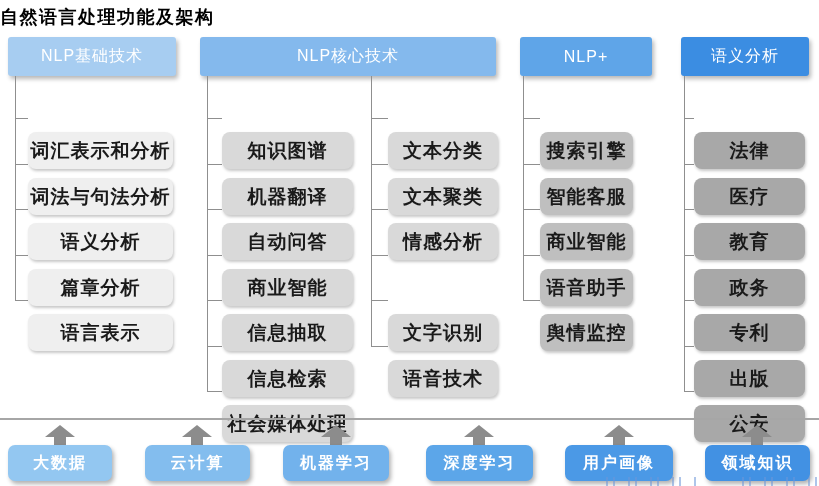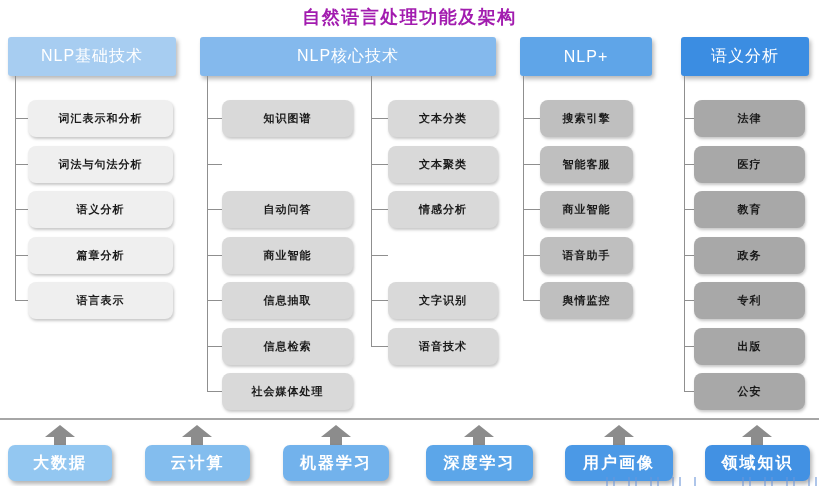--- a/index.html
+++ b/index.html
@@ -1,38 +1,38 @@
 <!DOCTYPE html>
 <html><head>
 <meta charset="utf-8">
 <style>
   html,body{margin:0;padding:0;background:#ffffff;}
   .canvas{
     position:relative;width:819px;height:486px;background:#ffffff;
     font-family:"Liberation Sans","DejaVu Sans",sans-serif;overflow:hidden;
   }
   .title{
-    position:absolute;top:5px;left:0;right:0;text-align:center;
-    font-size:18px;font-weight:bold;color:#a21caf;letter-spacing:1.5px;
+    position:absolute;top:5px;left:0;right:0;text-align:left;
+    font-size:18px;font-weight:bold;color:#000000;letter-spacing:1.5px;
   }
   
   .hdr{
     position:absolute;top:37px;height:39px;border-radius:3px;color:#fff;
     font-size:16px;display:flex;align-items:center;justify-content:center;
     box-shadow:2px 3px 4px rgba(0,0,0,.28);letter-spacing:1px;
   }
   .h1{left:8px;width:168px;background:#a7cdf1}
   .h2{left:200px;width:296px;background:#84b9ed}
   .h3{left:520px;width:132px;background:#5fa5e8}
   .h4{left:681px;width:128px;background:#3b8de2}
   
   .box{
     position:absolute;height:37px;border-radius:8px;display:flex;align-items:center;
-    justify-content:center;font-size:11px;font-weight:600;color:#1a1a1a;
-    box-shadow:1px 2px 3px rgba(0,0,0,.22);letter-spacing:1px;
+    justify-content:center;font-size:19px;font-weight:600;color:#1a1a1a;
+    box-shadow:1px 2px 3px rgba(0,0,0,.22);letter-spacing:1px;margin-top:32px;
   }
   .t1{background:#efefef}.t2{background:#d9d9d9}.t3{background:#bfbfbf}.t4{background:#a8a8a8}
   .c1{left:28px;width:145px}
   .c2l{left:222px;width:131px}
   .c2r{left:388px;width:110px}
   .c3{left:540px;width:93px}
   .c4{left:694px;width:111px}
   .r0{top:100px}.r1{top:146px}.r2{top:191px}.r3{top:237px}.r4{top:282px}.r5{top:328px}.r6{top:373px}
   
   .vline,.hline{position:absolute;background:#8f8f8f}
@@ -120,20 +120,21 @@
   <div class="hline" style="left:684px;top:346px;width:10px"></div>
   <div class="hline" style="left:684px;top:391px;width:10px"></div>
 
   <div class="box t1 c1 r0">词汇表示和分析</div>
   <div class="box t1 c1 r1">词法与句法分析</div>
   <div class="box t1 c1 r2">语义分析</div>
   <div class="box t1 c1 r3">篇章分析</div>
   <div class="box t1 c1 r4">语言表示</div>
 
   <div class="box t2 c2l r0">知识图谱</div>
+  <div class="box t2 c2l r1">机器翻译</div>
   <div class="box t2 c2l r2">自动问答</div>
   <div class="box t2 c2l r3">商业智能</div>
   <div class="box t2 c2l r4">信息抽取</div>
   <div class="box t2 c2l r5">信息检索</div>
   <div class="box t2 c2l r6">社会媒体处理</div>
 
   <div class="box t2 c2r r0">文本分类</div>
   <div class="box t2 c2r r1">文本聚类</div>
   <div class="box t2 c2r r2">情感分析</div>
   <div class="box t2 c2r r4">文字识别</div>

